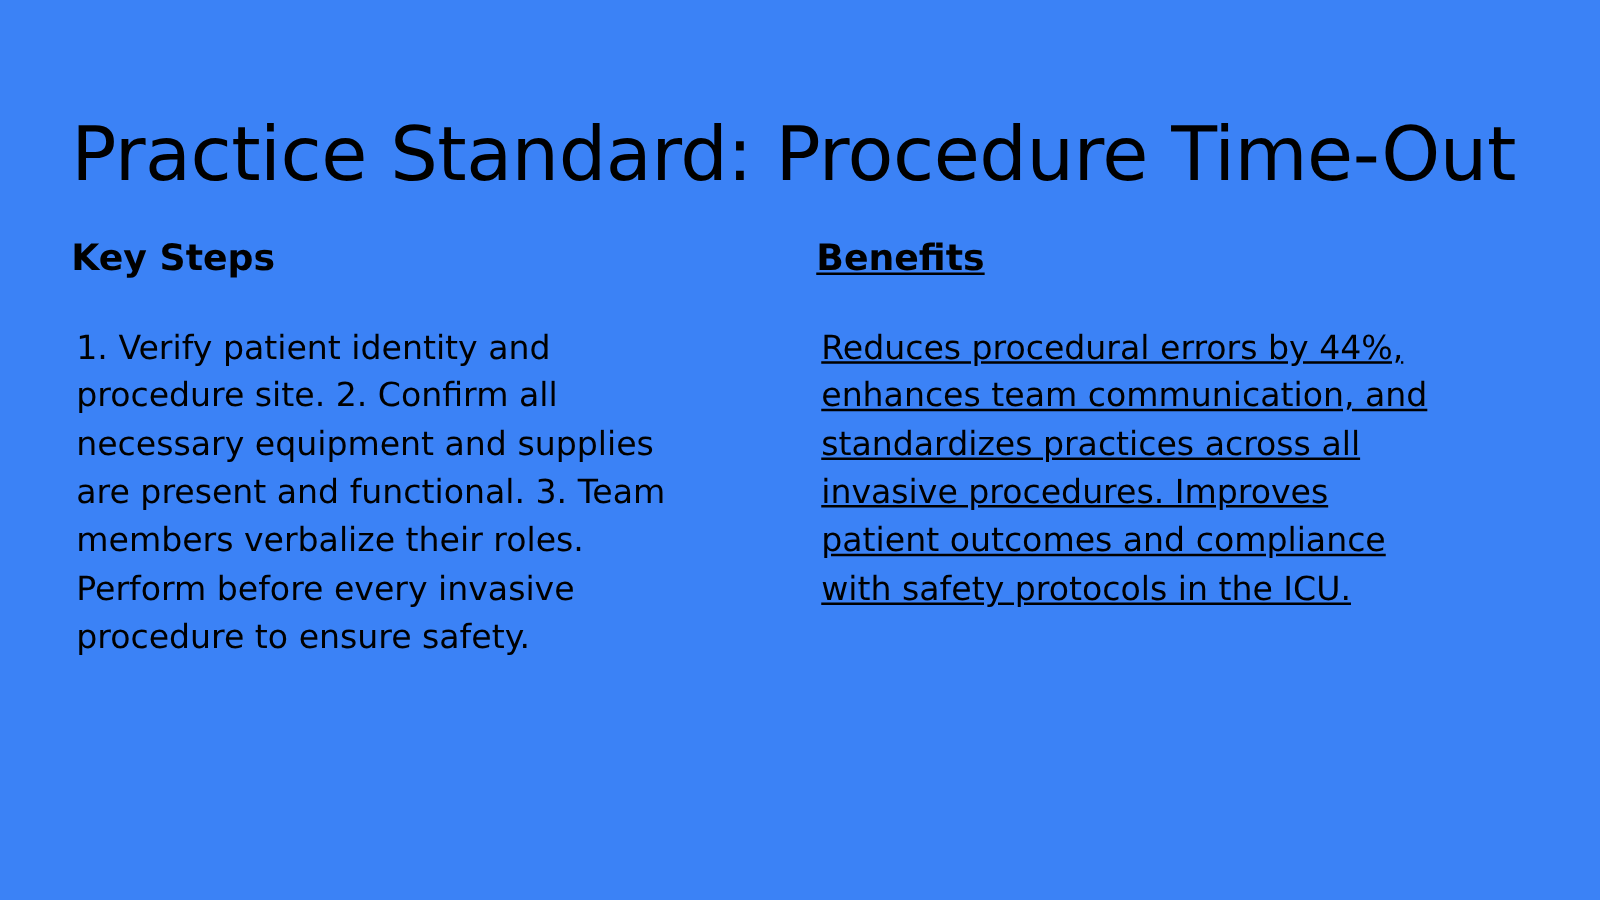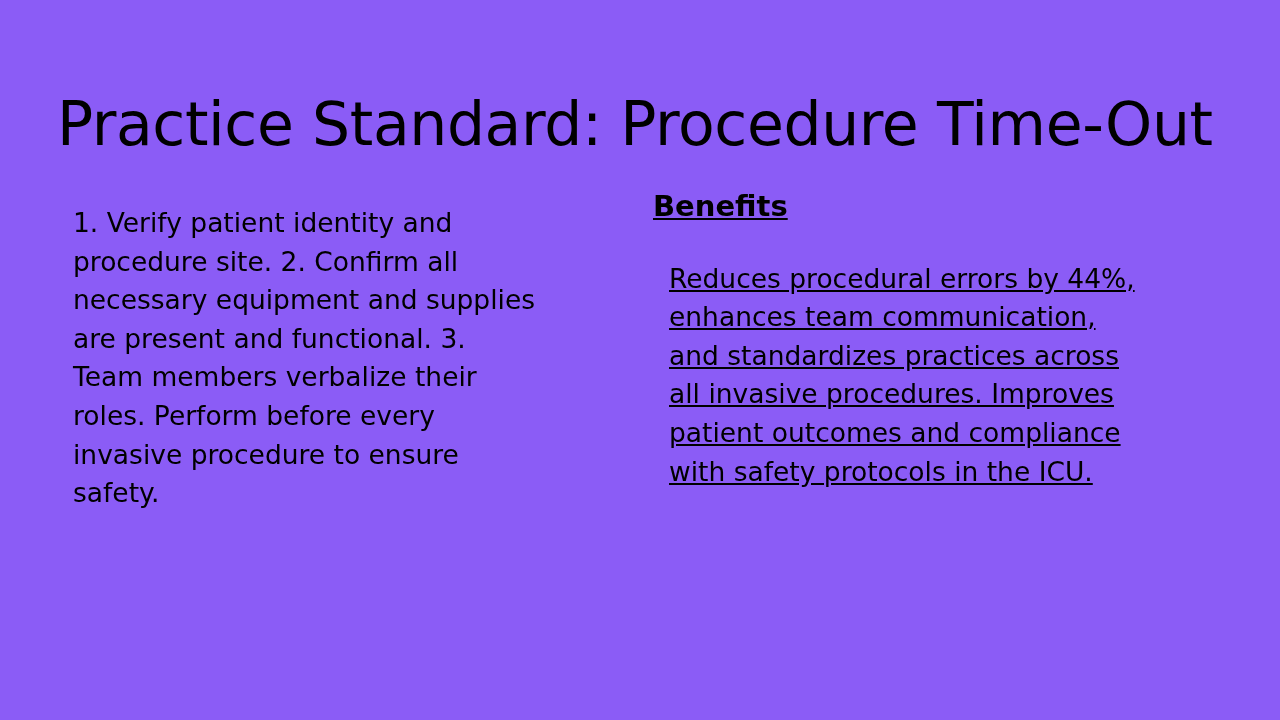--- a/index.html
+++ b/index.html
@@ -9,21 +9,21 @@
     background: #ffffff;
   }
   body {
     font-family: "DejaVu Sans", "Liberation Sans", sans-serif;
     color: #000000;
   }
   .slide {
     position: relative;
     width: 1280px;
     height: 720px;
-    background: #8b5cf6;
+    background: #3b82f6;
     overflow: hidden;
     box-sizing: border-box;
   }
   .slide-title {
     position: absolute;
     left: 57px;
     top: 50px;
     width: 1170px;
     font-size: 60px;
     font-weight: 400;
@@ -55,35 +55,36 @@
     font-weight: 700;
     line-height: 1.3;
     margin: 0 0 34px 0;
     color: #000000;
   }
   .column-body {
     font-size: 26.5px;
     font-weight: 400;
     line-height: 38.6px;
     color: #000000;
-    margin: 16px;
+    margin: 4px;
     text-align: left;
     word-spacing: 0px;
   }
 </style>
 </head>
 <body>
 
 <div class="slide">
 
   <h1 class="slide-title">Practice Standard: Procedure Time-Out</h1>
 
   <div class="columns">
 
     <div class="column left">
+      <div class="column-heading">Key Steps</div>
       <p class="column-body">1. Verify patient identity and procedure site. 2. Confirm all necessary equipment and supplies are present and functional. 3. Team members verbalize their roles. Perform before every invasive procedure to ensure safety.</p>
     </div>
 
     <div class="column right">
       <div class="column-heading">Benefits</div>
       <p class="column-body">Reduces procedural errors by 44%, enhances team communication, and standardizes practices across all invasive procedures. Improves patient outcomes and compliance with safety protocols in the ICU.</p>
     </div>
 
   </div>
 

